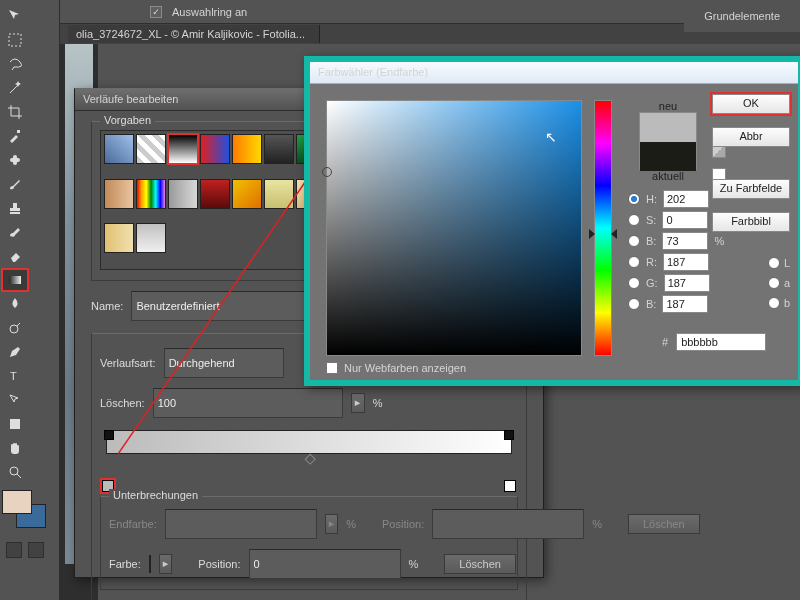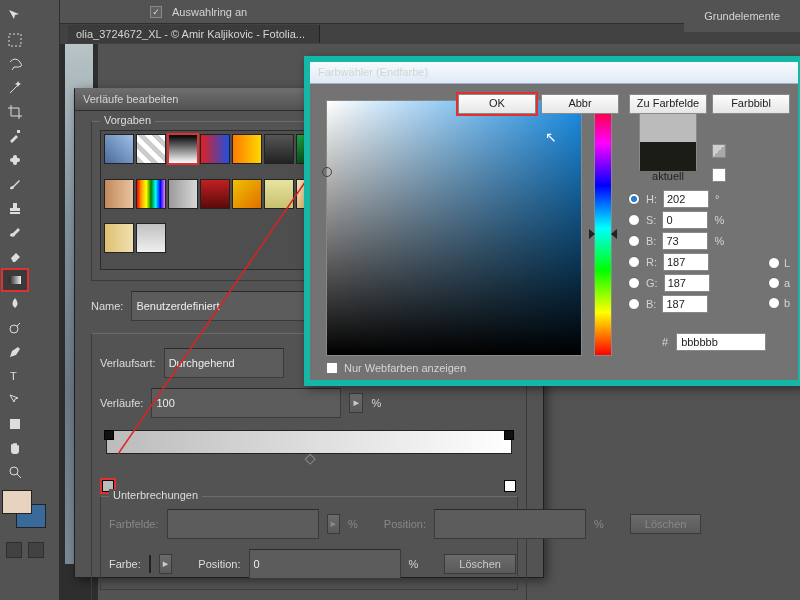--- a/index.html
+++ b/index.html
@@ -57,21 +57,21 @@
   .sv .cursor{position:absolute;left:218px;top:28px;color:#fff;font-size:14px;pointer-events:none}
   .hue{width:18px;height:256px;margin-left:12px;border:1px solid #888;background:linear-gradient(to bottom,red,magenta,blue,cyan,lime,yellow,red);position:relative}
   .hue .huemarker{position:absolute;left:-6px;width:0;height:0;border-top:5px solid transparent;border-bottom:5px solid transparent;border-left:6px solid #222;top:128px}
   .hue .huemarker.r{left:auto;right:-6px;border-left:none;border-right:6px solid #222}
   .cp-right{margin-left:16px;flex:1}
   .newcur{display:flex;flex-direction:column;align-items:center;width:80px}
   .newcur .lab{color:#222;font-size:11px}
   .swpair{width:58px;height:58px;border:1px solid #888}
   .swpair .t{height:29px;background:#bbbbbb}
   .swpair .b{height:29px;background:#1c1c16}
-  .cp-btns{position:absolute;right:8px;top:32px;display:flex;gap:5px}
+  .cp-btns{position:absolute;right:8px;top:32px;display:flex;flex-direction:column;gap:13px}
   .cp-btns .wbtn{width:78px;height:20px;background:linear-gradient(#fdfdfd,#e6e6e6);border:1px solid #888;color:#222;text-align:center;padding-top:2px}
   .cp-btns .wbtn.hl{outline:2px solid #e03030}
   .cp-fields{margin-top:8px}
   .cp-fields .frow{display:flex;align-items:center;gap:6px;margin:3px 0;color:#222}
   .cp-fields input{width:46px;height:18px;border:1px solid #888;background:#fff;color:#222;padding:1px 3px;font-size:11px}
   .rad{width:12px;height:12px;border:1px solid #666;border-radius:50%;display:inline-block;background:#fff}
   .rad.on{background:radial-gradient(#2a7bd4 40%,#fff 45%)}
   .webonly{display:flex;align-items:center;gap:6px;margin-top:6px;color:#222}
   .webonly .cb{width:12px;height:12px;border:1px solid #777;background:#fff}
   .hexrow{display:flex;align-items:center;gap:8px;color:#222;margin-top:20px}
@@ -255,37 +255,37 @@
     <div class="row">
       <span class="lbl">Name:</span>
       <input class="txt" value="Benutzerdefiniert" style="">
     </div>
     <div class="fieldset" style="margin-top:12px;padding-top:14px">
       <div class="row" style="margin-top:0">
         <span class="lbl">Verlaufsart:</span>
         <input class="txt" style="width: 120px;" value="Durchgehend">
       </div>
       <div class="row">
-        <span class="lbl">Verläufe:</span>
+        <span class="lbl">Löschen:</span>
         <input class="txt num" value="100" style="">
         <span class="btn" style="width:14px;padding:2px 3px">▸</span>
         <span>%</span>
       </div>
       <div class="gradtrack">
         <div class="opstop" style="left:4px"></div>
         <div class="opstop" style="right:4px"></div>
         <div class="gradbar" style="margin-top:12px"></div>
         <span class="diamond"></span>
         <div class="colstop redbox" style="left:2px"></div>
         <div class="colstop" style="right:2px;background:#fff"></div>
       </div>
       <div class="fieldset" style="margin-top:4px">
         <span class="legend">Unterbrechungen</span>
         <div class="row" style="margin-top:4px">
-          <span class="lbl dis">Farbfelde:</span>
+          <span class="lbl dis">Endfarbe:</span>
           <input class="txt num" disabled="" style="">
           <span class="btn dis" style="width:14px;padding:2px 3px">▸</span>
           <span class="dis">%</span>
           <span class="lbl dis" style="margin-left:18px">Position:</span>
           <input class="txt num" disabled="" style="">
           <span class="dis">%</span>
           <button class="btn dis" style="margin-left:18px" disabled="">Löschen</button>
         </div>
         <div class="row">
           <span class="lbl">Farbe:</span>

